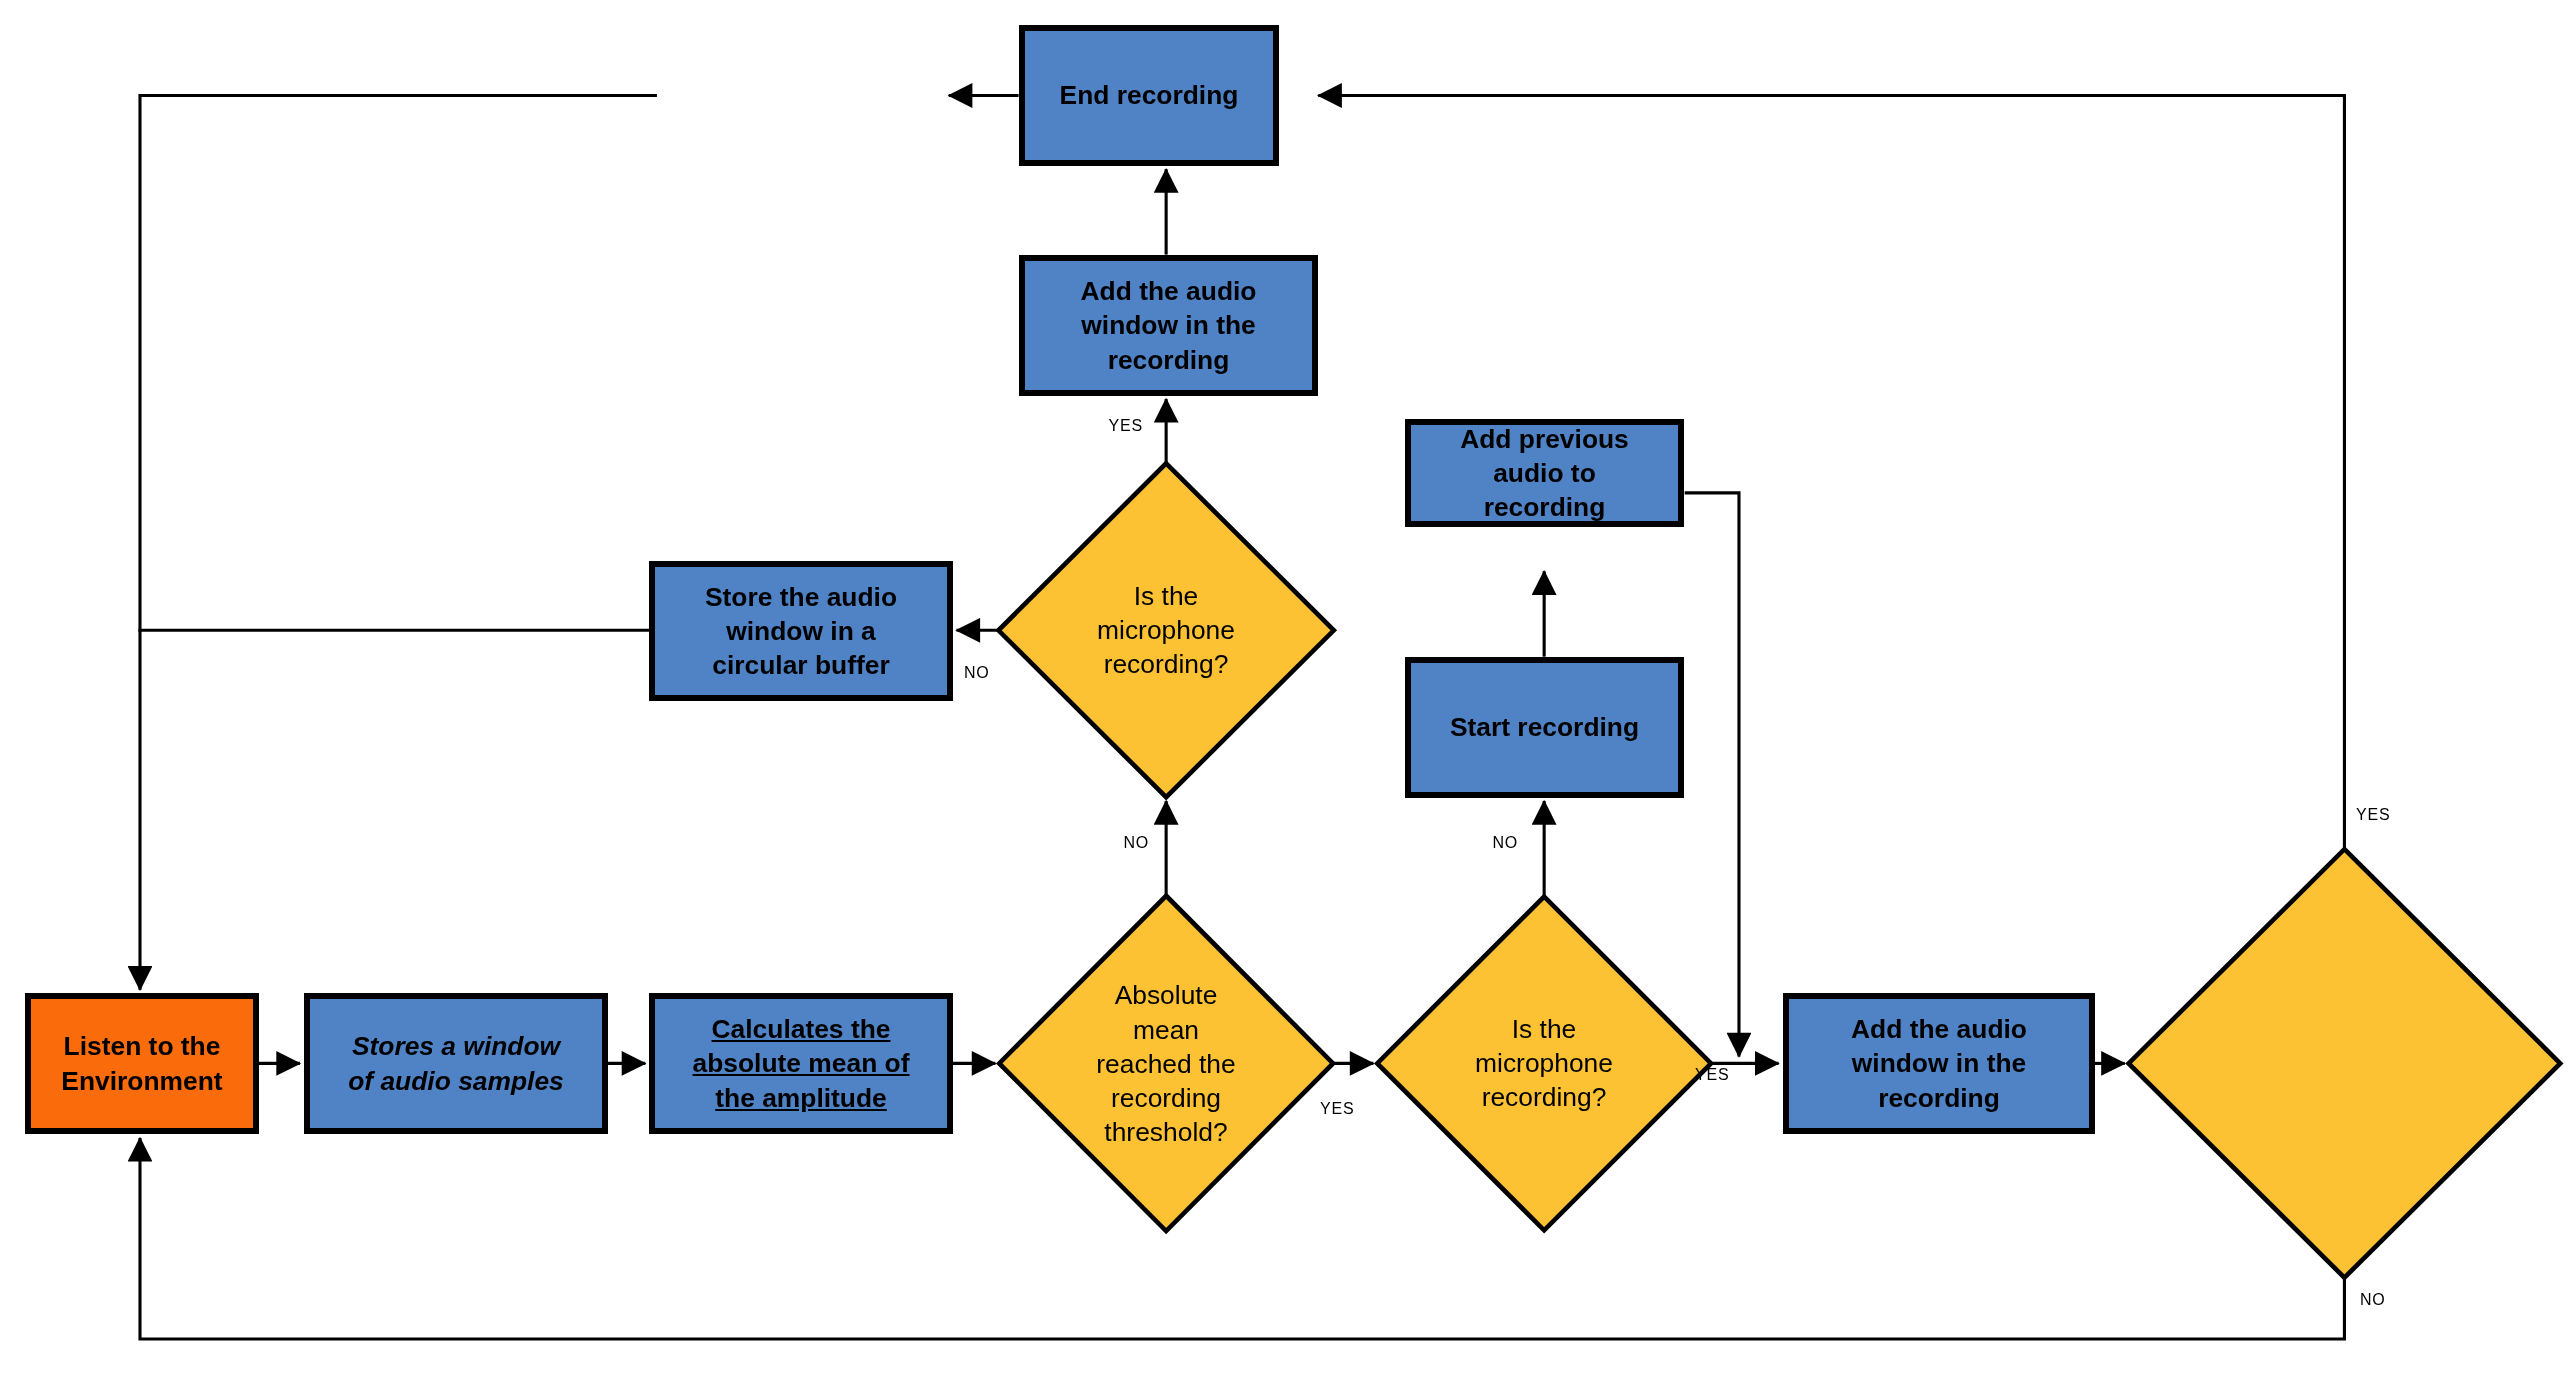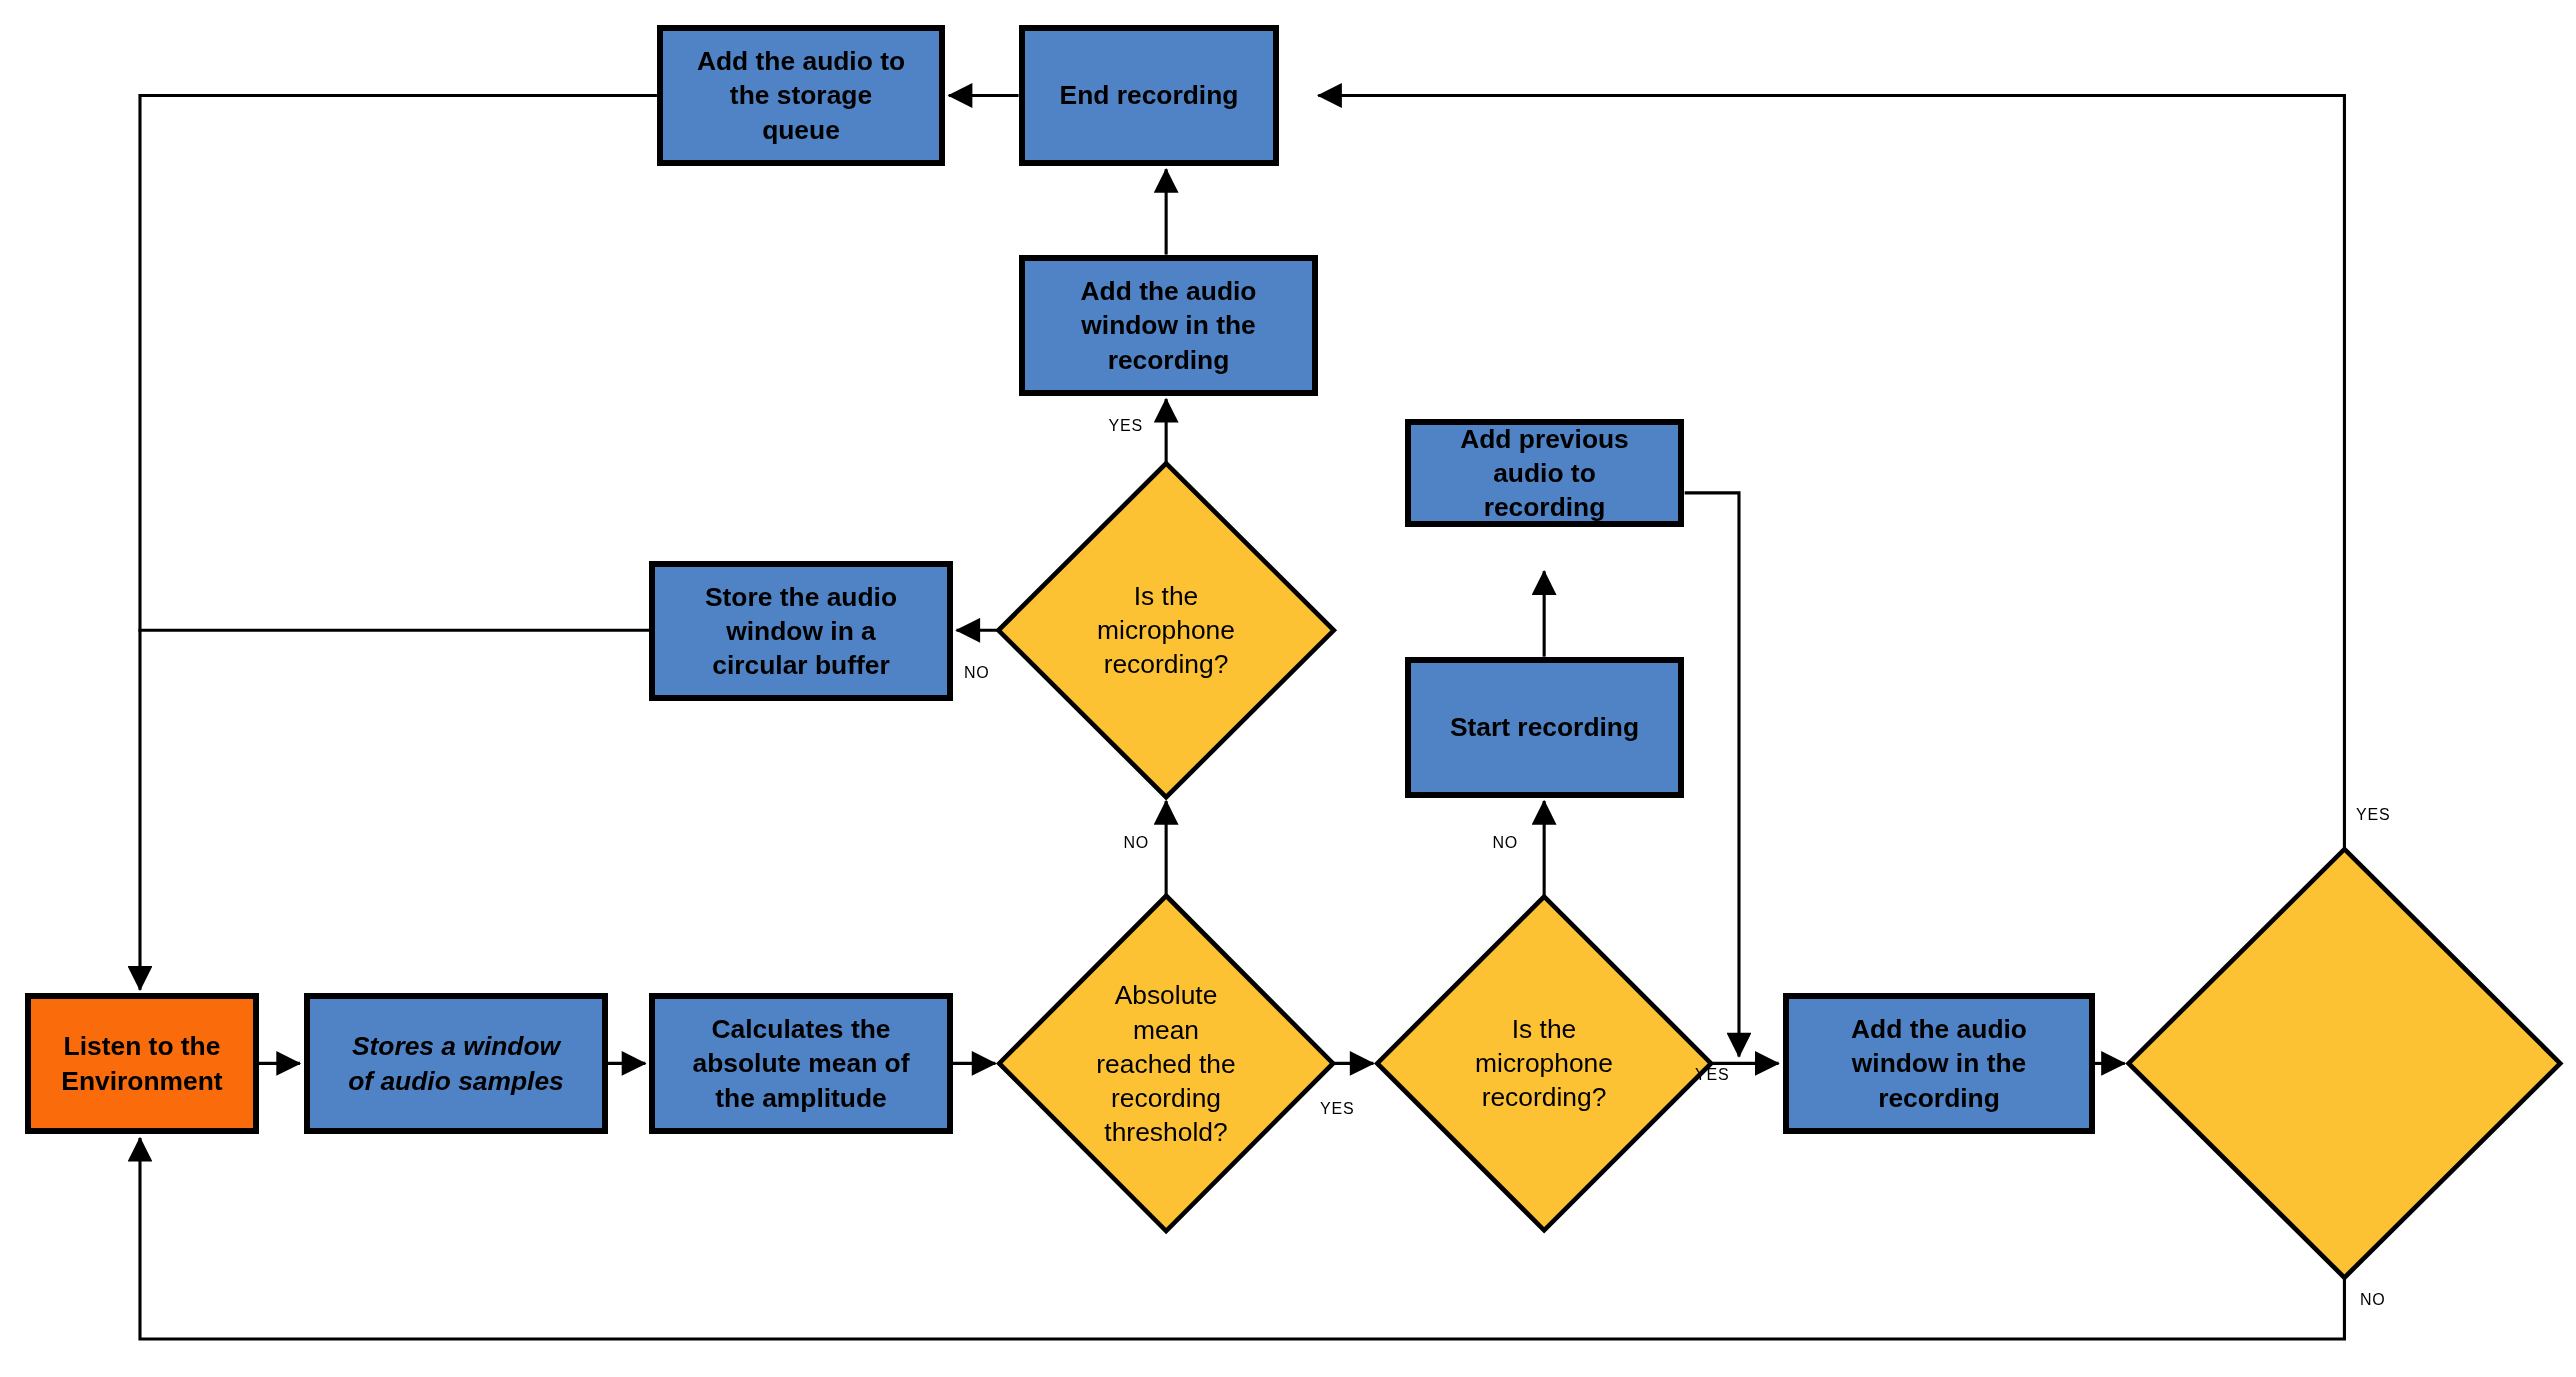--- a/index.html
+++ b/index.html
@@ -46,21 +46,21 @@
   .lbl.r{text-align:right;}
   
   #n-storage   {left:657px;  top:25px;   width:288px; height:141px;}
   #n-end       {left:1019px; top:25px;   width:260px; height:141px;}
   #n-addwin-top{left:1019px; top:255px;  width:299px; height:141px;}
   #n-store-buf {left:649px;  top:561px;  width:304px; height:140px;}
   #n-addprev   {left:1405px; top:419px;  width:279px; height:108px;}
   #n-startrec  {left:1405px; top:657px;  width:279px; height:141px;text-align:center;}
   #n-listen    {left:25px;   top:993px; width:234px; height:141px;}
   #n-stores    {left:304px;  top:993px; width:304px; height:141px;font-style:italic;}
-  #n-calc      {left:649px;  top:993px; width:304px; height:141px;}
+  #n-calc      {left:649px;  top:993px; width:304px; height:141px;text-decoration:underline;}
   #n-addwin-rt {left:1783px; top:993px; width:312px; height:141px;}
   #t-mic-top   {left:1006px; top:471px;  width:320px; height:318px;}
   #t-absmean   {left:1007px; top:904px; width:318px; height:320px;}
   #t-mic-bot   {left:1385px; top:904px; width:318px; height:318px;}
   #t-duration  {left:2144px; top:865px; width:401px; height:398px;}
   
   #l-yes-mictop {left:1065px; top:418px;  width:78px;}
   #l-no-mictop  {left:964px; top:665px;}
   #l-no-absmean {left:1071px; top:835px; width:78px;}
   #l-yes-absmean{left:1320px; top:1101px;}
@@ -118,23 +118,20 @@
     <path class="wire" d="M2698,1370 L2737,1370" marker-end="url(#arrow)"></path>
 
     <path class="wire" d="M3020,1646 L3020,1725 L180,1725 L180,1466" marker-end="url(#arrow)"></path>
 
     <polygon class="diamond" points="1502,597 1718,812 1502,1027 1286,812"></polygon>
     <polygon class="diamond" points="1502,1154 1717,1370 1502,1586 1287,1370"></polygon>
     <polygon class="diamond" points="1989,1155 2204,1370 1989,1585 1774,1370"></polygon>
     <polygon class="diamond" points="3020,1094 3298,1370 3020,1646 2742,1370"></polygon>
   </svg>
 
-  <div class="node process" id="n-storage">Add the audio to
-the storage
-queue</div>
   <div class="node process" id="n-end">End recording</div>
   <div class="node process" id="n-addwin-top">Add the audio
 window in the
 recording</div>
   <div class="node process" id="n-store-buf">Store the audio
 window in a
 circular buffer</div>
   <div class="node process" id="n-addprev">Add previous
 audio to
 recording</div>

